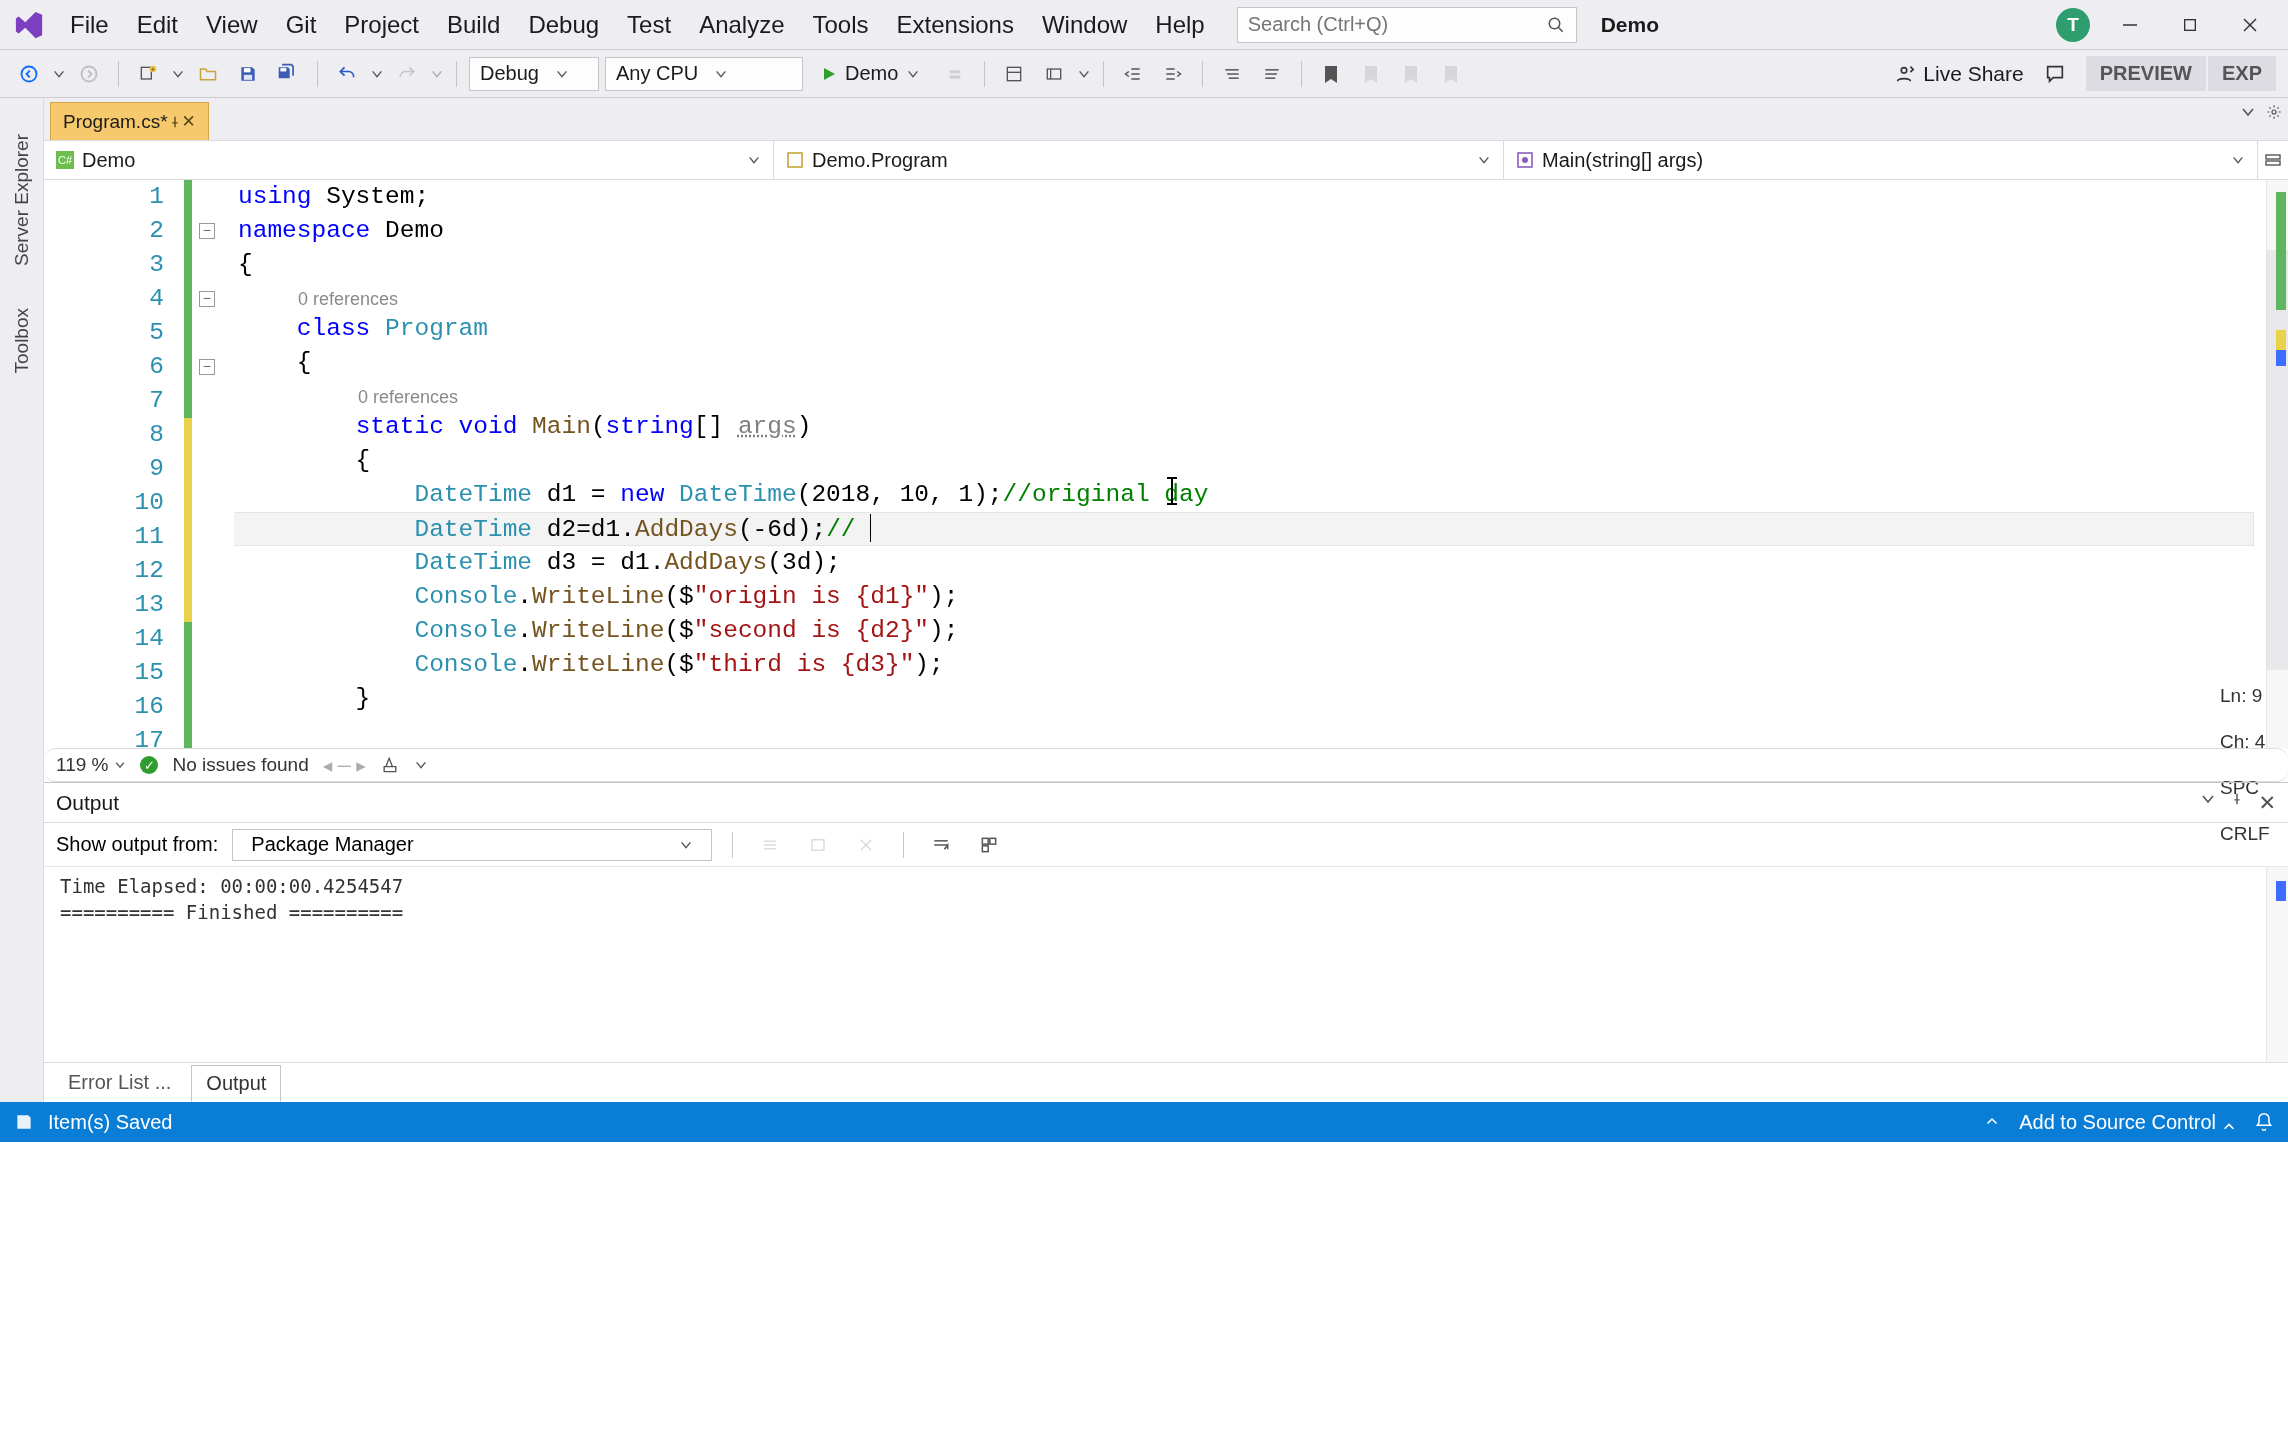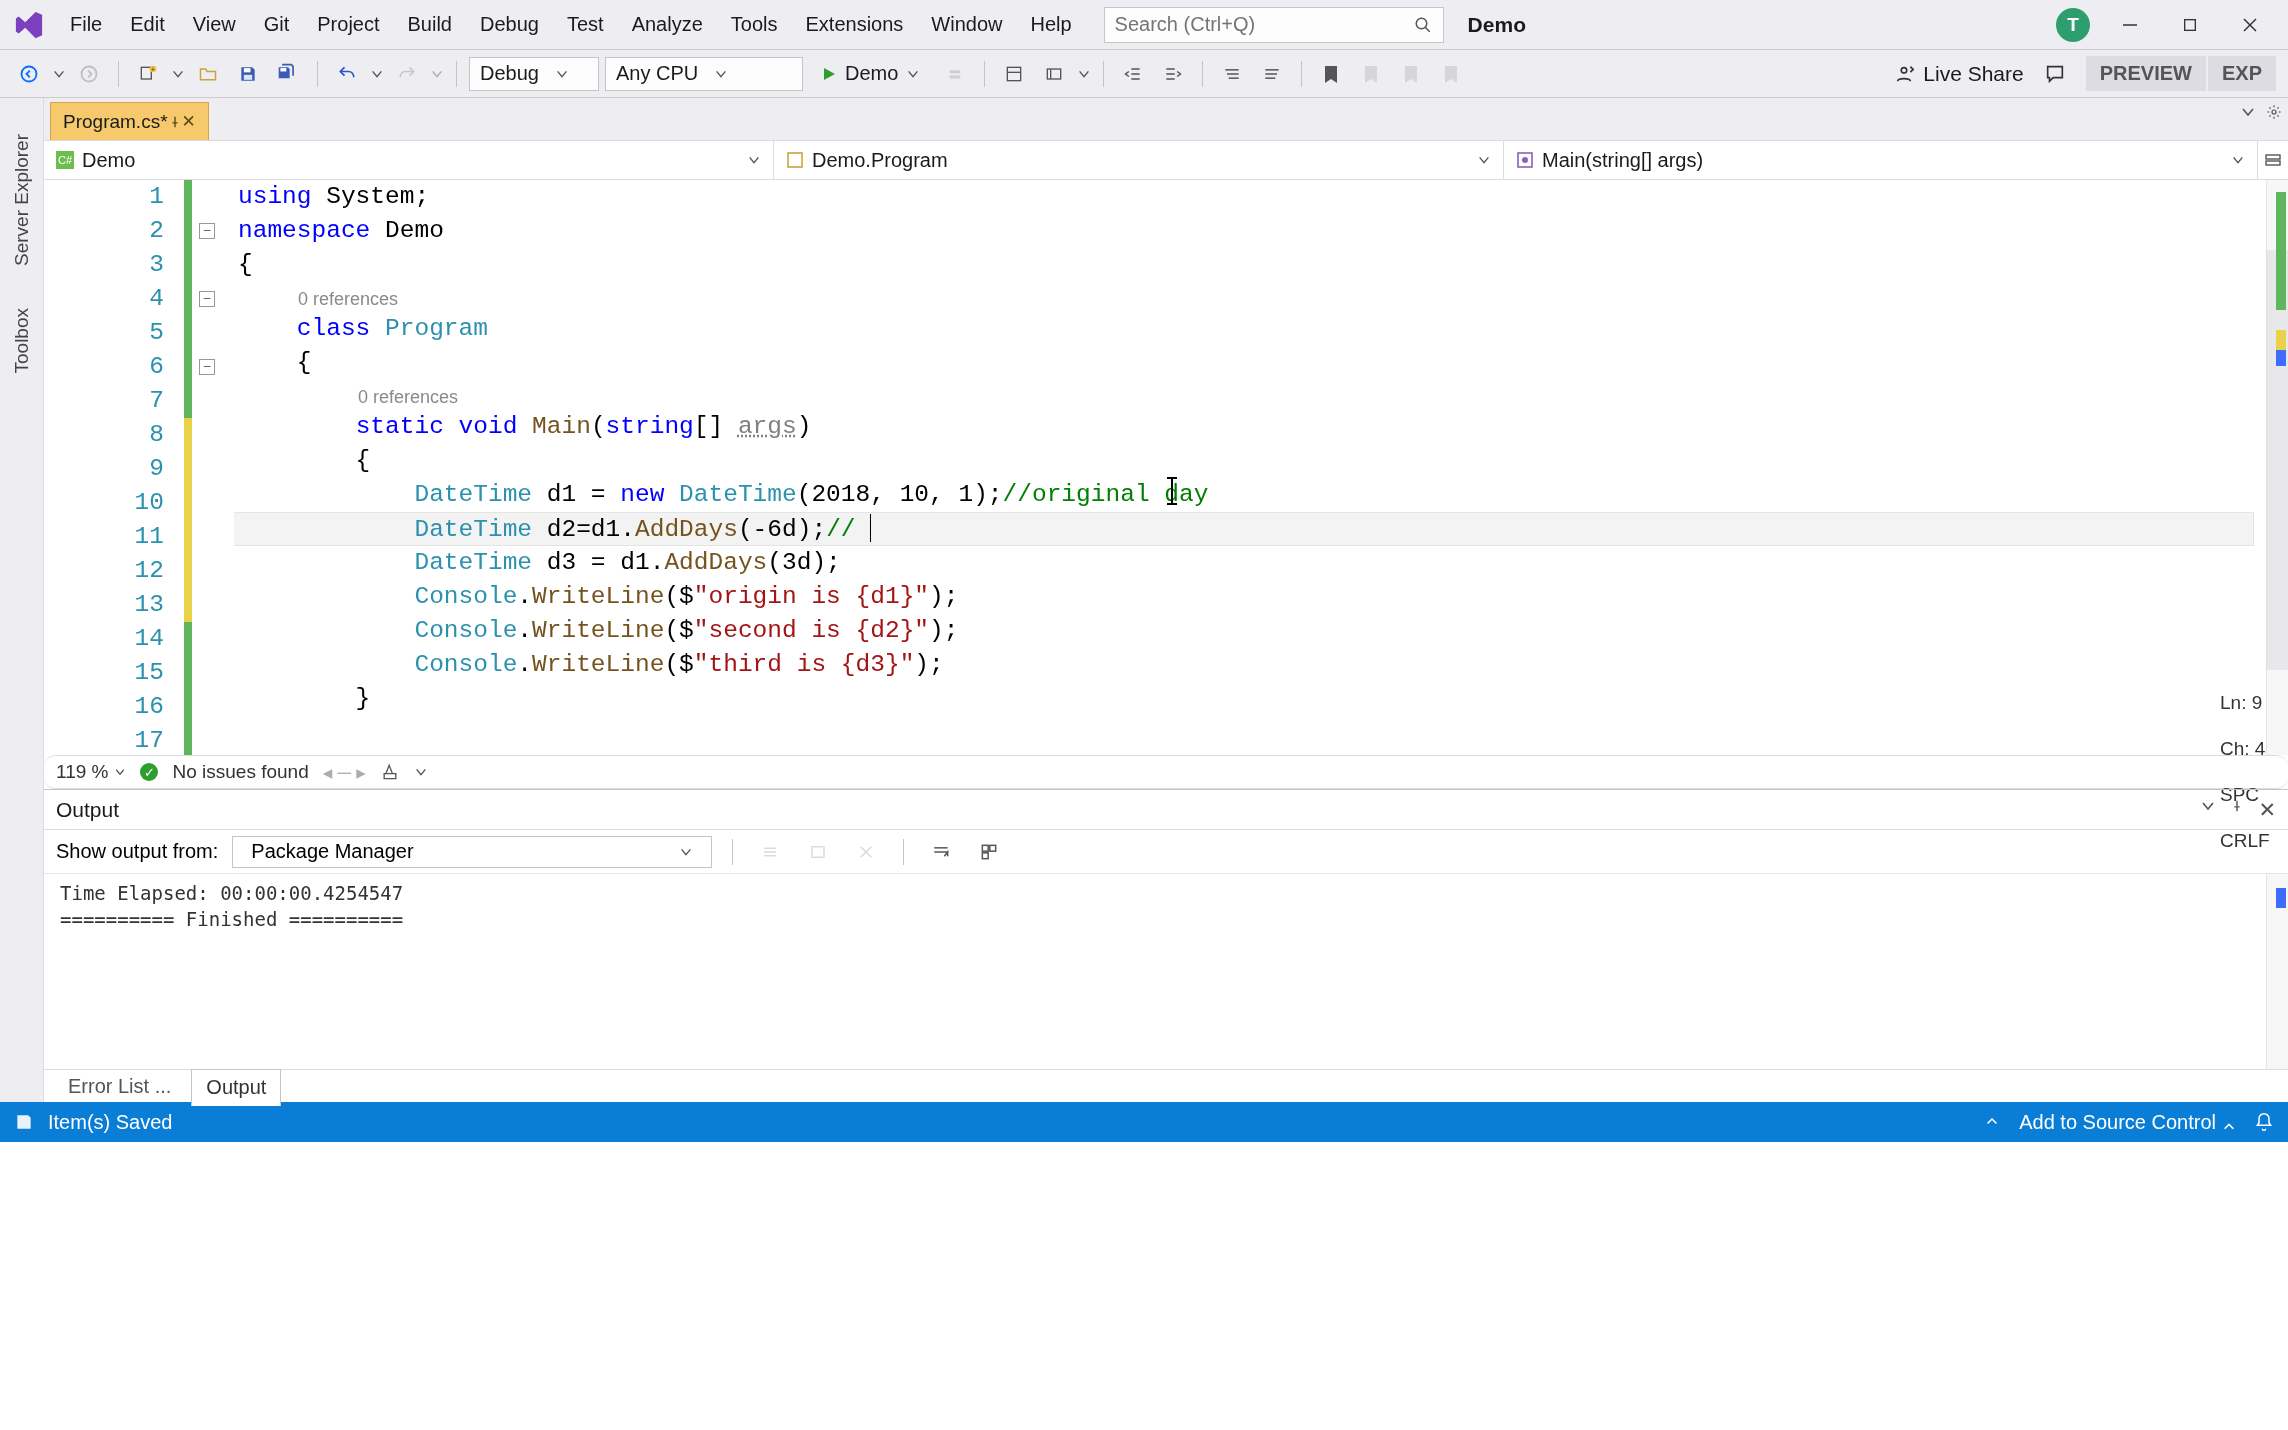--- a/index.html
+++ b/index.html
@@ -2,21 +2,21 @@
 <html><head>
 <meta charset="utf-8">
 <style>
   * { box-sizing: border-box; margin: 0; padding: 0; }
   html, body { width: 2288px; height: 1430px; font-family: "Segoe UI", sans-serif; background: #fff; overflow: hidden; font-size: 20px; }
 
   
   .menu-bar { display: flex; align-items: center; height: 50px; background: #eeeef2; border-bottom: 1px solid #ccc; padding: 0 8px; }
   .logo { width: 34px; height: 34px; margin: 0 10px 0 4px; display:flex; align-items:center; justify-content:center; }
   .menu-items { display: flex; }
-  .menu-item { padding: 6px 14px; font-size: 20px; color: #1b1b1b; cursor: default; }
+  .menu-item { padding: 6px 14px; font-size: 24px; color: #1b1b1b; cursor: default; }
   .search-wrap { margin-left: 18px; display: flex; align-items: center; border: 1px solid #c5c5c8; background: #fdfdfe; height: 36px; width: 340px; padding: 0 10px; }
   .search-input { border: none; outline: none; background: transparent; font-size: 20px; color: #777; flex: 1; }
   .search-icon { width: 20px; height: 20px; display:flex; align-items:center; justify-content:center; }
   .solution-name { margin-left: 24px; font-size: 21px; font-weight: 600; color: #1b1b1b; }
   .menu-right { margin-left: auto; display: flex; align-items: center; gap: 20px; padding-right: 10px; }
   .avatar { width: 34px; height: 34px; border-radius: 50%; background: #2e9e6f; color: #fff; display: flex; align-items: center; justify-content: center; font-size: 19px; font-weight: 600; }
   .win-btn { width: 40px; height: 30px; display: flex; align-items: center; justify-content: center; color: #444; }
 
   
   .toolbar { display: flex; align-items: center; height: 48px; background: #eeeef2; border-bottom: 1px solid #ccc; padding: 0 12px; gap: 6px; }
@@ -100,21 +100,21 @@
   .out-title-row { display:flex; align-items:center; height:40px; padding:0 12px; font-size:21px; color:#1b1b1b; border-bottom:1px solid #dcdce0; }
   .out-title-row .ricons { margin-left:auto; display:flex; gap:14px; color:#555; }
   .out-toolbar { display:flex; align-items:center; height:44px; padding:0 12px; gap:14px; font-size:20px; border-bottom:1px solid #e6e6e6; }
   .out-combo { display:flex; align-items:center; height:32px; border:1px solid #c5c5c8; padding:0 18px; width:480px; justify-content:space-between; }
   .out-body { flex:1; padding:8px 16px; font-family: Consolas, monospace; font-size:19px; color:#333; position:relative; }
   .out-body .oline { height:26px; white-space:pre; }
   .out-mini { position:absolute; right:0; top:0; width:22px; height:100%; background:#f7f7f7; border-left:1px solid #e6e6e6;}
   .out-mini .blue { position:absolute; right:2px; top:14px; width:10px; height:20px; background:#3d6cff; }
 
   
-  .bottom-tabs { display:flex; align-items:center; height:33px; padding:0 10px; gap:6px; border-top:1px solid #dcdce0; font-size:20px; }
+  .bottom-tabs { display:flex; align-items:center; height:40px; padding:0 10px; gap:6px; border-top:1px solid #dcdce0; font-size:20px; }
   .btab { padding:6px 14px; color:#333; }
   .btab.active { background:#fff; border:1px solid #c5c5c8; border-bottom:1px solid #fff; position:relative; top:1px; }
   .btab.inactive { color:#555; }
 
   
   .status-bar { height:40px; background:#0a7dd6; color:#fff; display:flex; align-items:center; padding:0 14px; font-size:20px; gap:14px; }
   .status-bar .sright { margin-left:auto; display:flex; align-items:center; gap:18px; }
   .up-arrow { display:inline-flex; }
 
   svg { display:block; }

